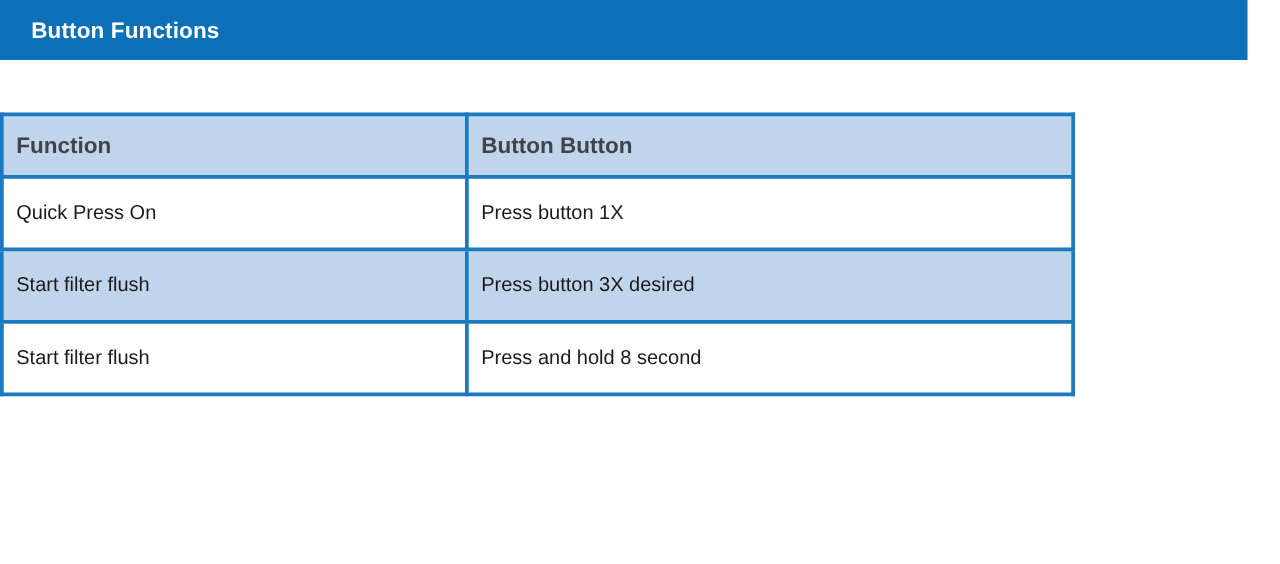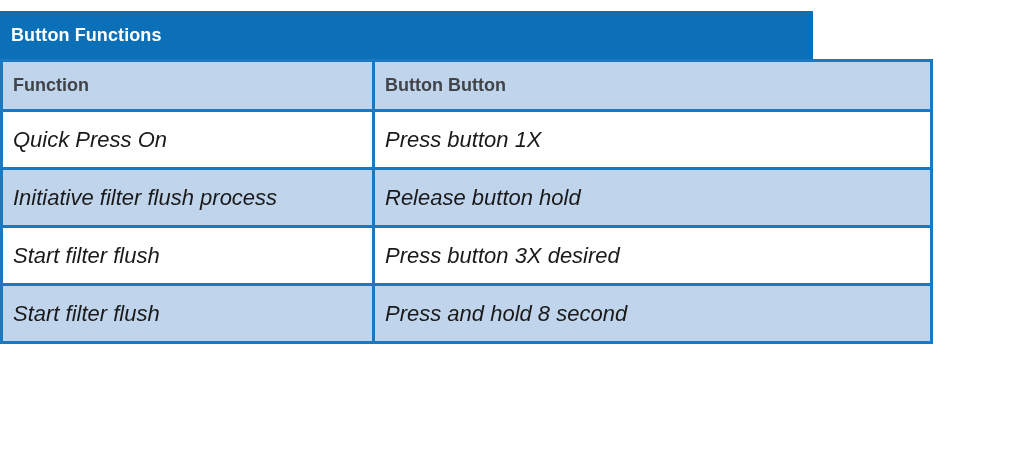--- a/index.html
+++ b/index.html
@@ -17,36 +17,36 @@
     font-family: "Liberation Sans", "DejaVu Sans", sans-serif;
     background: #ffffff;
   }
   .page {
     width: 1024px;
     height: 451px;
     overflow: hidden;
     background: #ffffff;
   }
   .title-bar {
-    width: 813px;
+    width: 998px;
     height: 48px;
     background: var(--title-bar);
     color: var(--title-text);
     display: flex;
     align-items: center;
-    padding-left: 11px;
+    padding-left: 25px;
     font-size: 18px;
     font-weight: bold;
     letter-spacing: 0.1px;
-    margin-top: 11px;
   }
   table.functions {
-    width: 933px;
+    width: 860px;
     border-collapse: collapse;
     table-layout: fixed;
+    margin-top: 42px;
   }
   table.functions col.c1 { width: 372px; }
   table.functions th,
   table.functions td {
     border: 3px solid var(--border);
     text-align: left;
     vertical-align: middle;
     padding: 0 8px 0 10px;
     overflow: hidden;
     white-space: nowrap;
@@ -54,23 +54,22 @@
   table.functions thead tr { height: 50px; }
   table.functions thead th {
     background: var(--row-alt);
     color: var(--header-text);
     font-size: 18px;
     font-weight: bold;
   }
   table.functions tbody tr { height: 58px; }
   table.functions tbody td {
     color: var(--body-text);
-    font-size: 22px;
+    font-size: 16px;
     font-weight: normal;
-    font-style: italic;
   }
   table.functions tbody tr:nth-child(odd) td { background: var(--row-white); }
   table.functions tbody tr:nth-child(even) td { background: var(--row-alt); }
 </style>
 </head>
 <body>
 
 <div class="page">
 
   <div class="title-bar">
@@ -87,24 +86,20 @@
         <th>Function</th>
         <th>Button Button</th>
       </tr>
     </thead>
     <tbody>
       <tr>
         <td>Quick Press On</td>
         <td>Press button 1X</td>
       </tr>
       <tr>
-        <td>Initiative filter flush process</td>
-        <td>Release button hold</td>
-      </tr>
-      <tr>
         <td>Start filter flush</td>
         <td>Press button 3X desired</td>
       </tr>
       <tr>
         <td>Start filter flush</td>
         <td>Press and hold 8 second</td>
       </tr>
     </tbody>
   </table>
 

